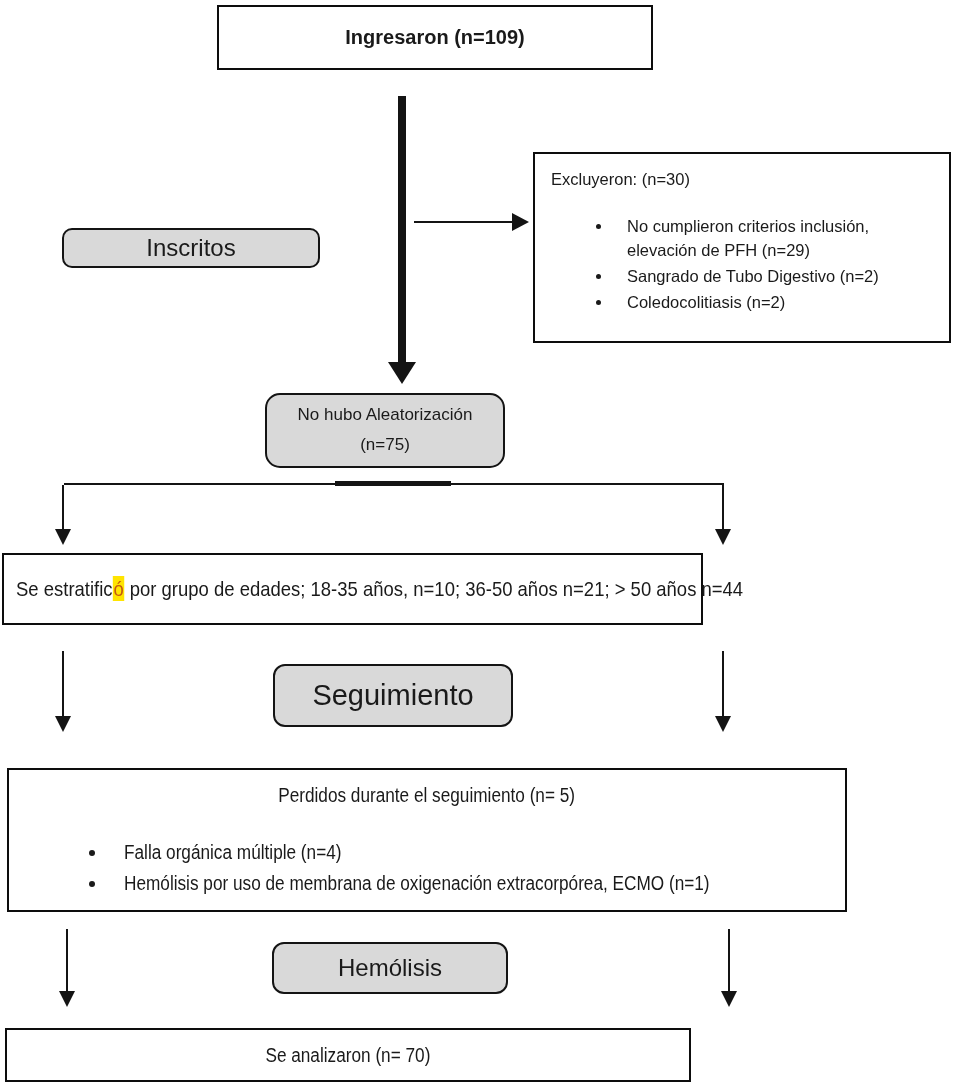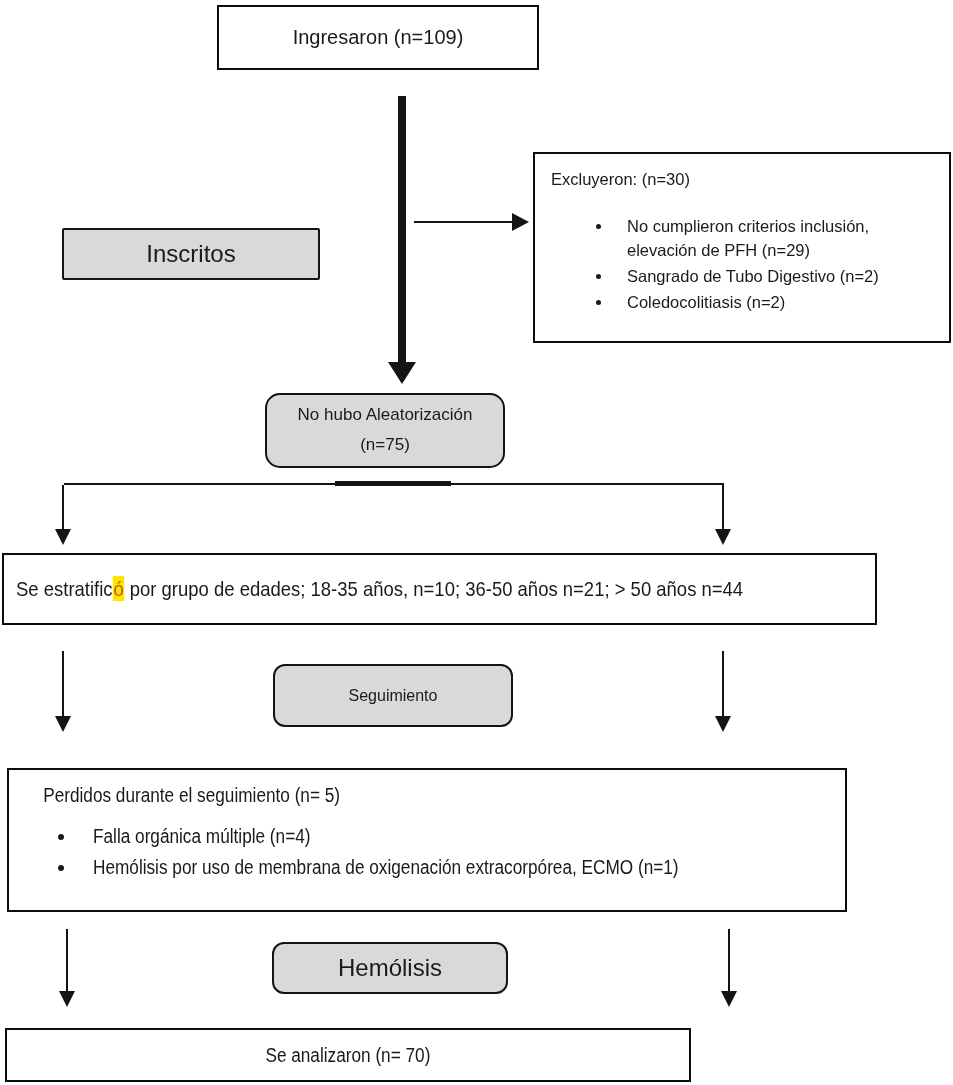--- a/index.html
+++ b/index.html
@@ -41,38 +41,38 @@
     border-left:17px solid #141414;
   }
   .ah-down-big {
     position:absolute; width:0; height:0;
     border-left:14px solid transparent;
     border-right:14px solid transparent;
     border-top:22px solid #141414;
   }
 
   
-  #b-ingresaron { left:217px; top:5px;  width:322px; height:65px; font-size:20px; }
+  #b-ingresaron { left:217px; top:5px;  width:436px; height:65px; font-size:20px;font-weight:bold; }
   #b-excluyeron { left:533px; top:152px; width:418px; height:191px;
                   flex-direction:column; align-items:flex-start; justify-content:flex-start;
                   padding:16px 12px 10px 16px; text-align:left; font-size:16.5px; }
   #b-excluyeron ul { margin:26px 0 0 0; padding:0 0 0 62px; }
   #b-excluyeron li { padding-left:14px; margin-bottom:2px; line-height:1.45; }
-  #b-inscritos   { left:62px;  top:228px; width:258px; height:52px; font-size:24px; border-radius:2px; }
+  #b-inscritos   { left:62px;  top:228px; width:258px; height:40px; font-size:24px; border-radius:10px; }
   #b-aleator     { left:265px; top:393px; width:240px; height:75px; font-size:17px; line-height:1.35;
                    flex-direction:column; border-radius:15px;gap:7px; }
-  #b-estrat      { left:2px;   top:553px; width:875px; height:72px;
+  #b-estrat      { left:2px;   top:553px; width:701px; height:72px;
                    justify-content:flex-start; padding-left:12px; font-size:21px; text-align:left; }
   #b-estrat .narrowL { display:inline-block; transform:scaleX(0.88); transform-origin:left center; white-space:nowrap; }
-  #b-seguimiento { left:273px; top:664px; width:240px; height:63px; font-size:16px; border-radius:12px; }
+  #b-seguimiento { left:273px; top:664px; width:240px; height:63px; font-size:29px; border-radius:12px; }
   #b-perdidos    { left:7px;   top:768px; width:840px; height:144px;
-                   flex-direction:column; align-items:flex-start; justify-content:flex-start;
+                   flex-direction:column; align-items:center; justify-content:flex-start;
                    padding:14px 10px 10px 10px; font-size:20px; }
   #b-perdidos .pd-title { text-align:center; }
-  #b-perdidos ul { margin:16px 0 0 0; padding:0 0 0 58px; text-align:left; }
+  #b-perdidos ul { margin:32px 0 0 0; padding:0 0 0 58px; text-align:left; }
   #b-perdidos li { padding-left:16px; margin-bottom:4px; line-height:1.35; }
   #b-analisis    { left:272px; top:942px; width:236px; height:52px; font-size:24px; border-radius:12px; }
   #b-analizaron  { left:5px;   top:1028px; width:686px; height:54px; font-size:20px; }
 
   .narrowC { display:inline-block; transform:scaleX(0.86); transform-origin:center center; white-space:nowrap; }
   .narrowLft { display:inline-block; transform:scaleX(0.86); transform-origin:left center; white-space:nowrap; }
 
   .hl {
     background:#ffe400;
     color:#c45911;

